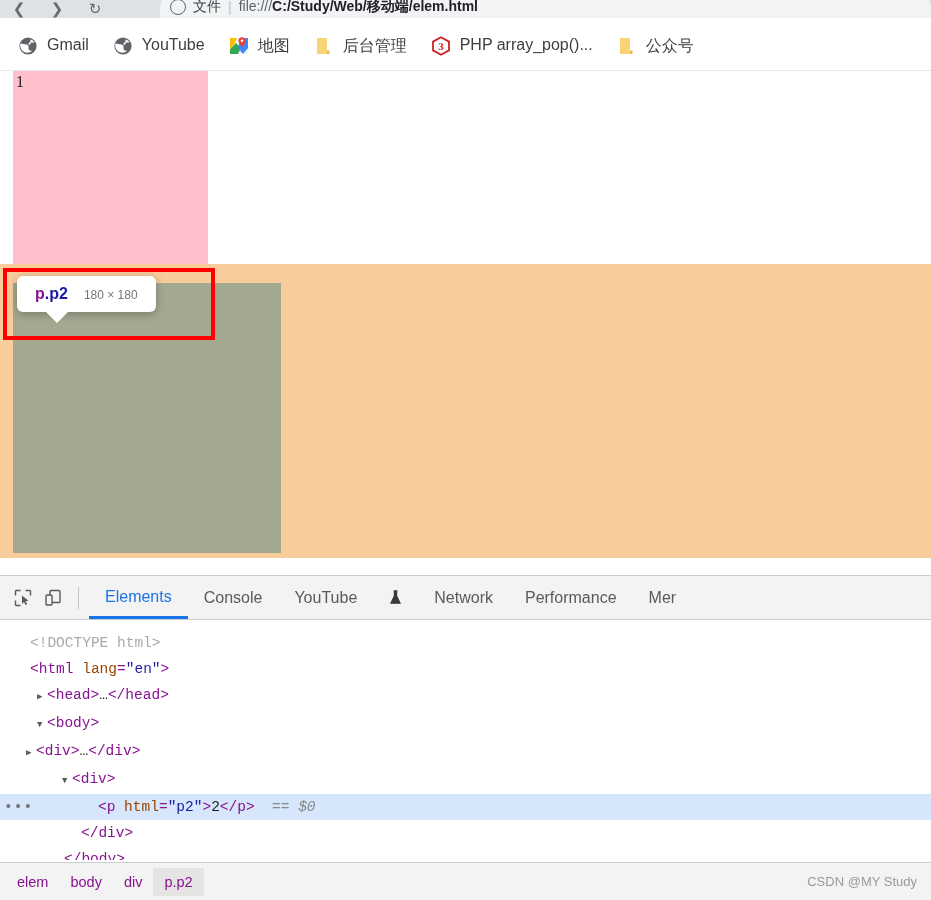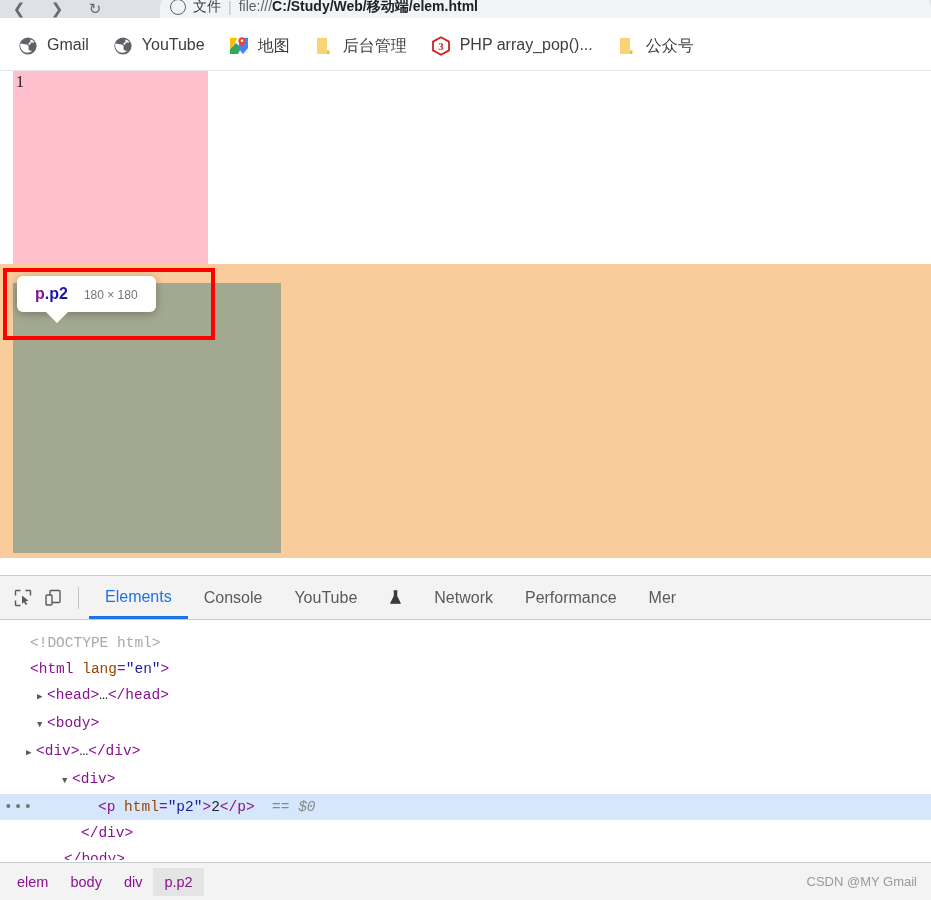--- a/index.html
+++ b/index.html
@@ -462,15 +462,15 @@
       <div class="dom-line selected" style="padding-left: 88px;"><span class="ellipsis">•••</span><span class="twisty"></span><span class="t-tag">&lt;p </span><span class="t-attr">html</span><span class="t-tag">=</span><span class="t-val">"p2"</span><span class="t-tag">&gt;</span><span class="t-text">2</span><span class="t-tag">&lt;/p&gt;</span><span class="t-sel">  == $0</span></div>
       <div class="dom-line" style="padding-left: 71px;"><span class="twisty"></span><span class="t-tag">&lt;/div&gt;</span></div>
       <div class="dom-line" style="padding-left: 54px;"><span class="twisty"></span><span class="t-tag">&lt;/body&gt;</span></div>
     </div>
 
   <div class="dt-breadcrumb">
     <span class="crumb">elem</span>
     <span class="crumb">body</span>
     <span class="crumb">div</span>
     <span class="crumb selected">p.p2</span>
-    <span class="watermark">CSDN @MY Gmail</span>
+    <span class="watermark">CSDN @MY Study</span>
   </div>
 </div>
 
 </body></html>

